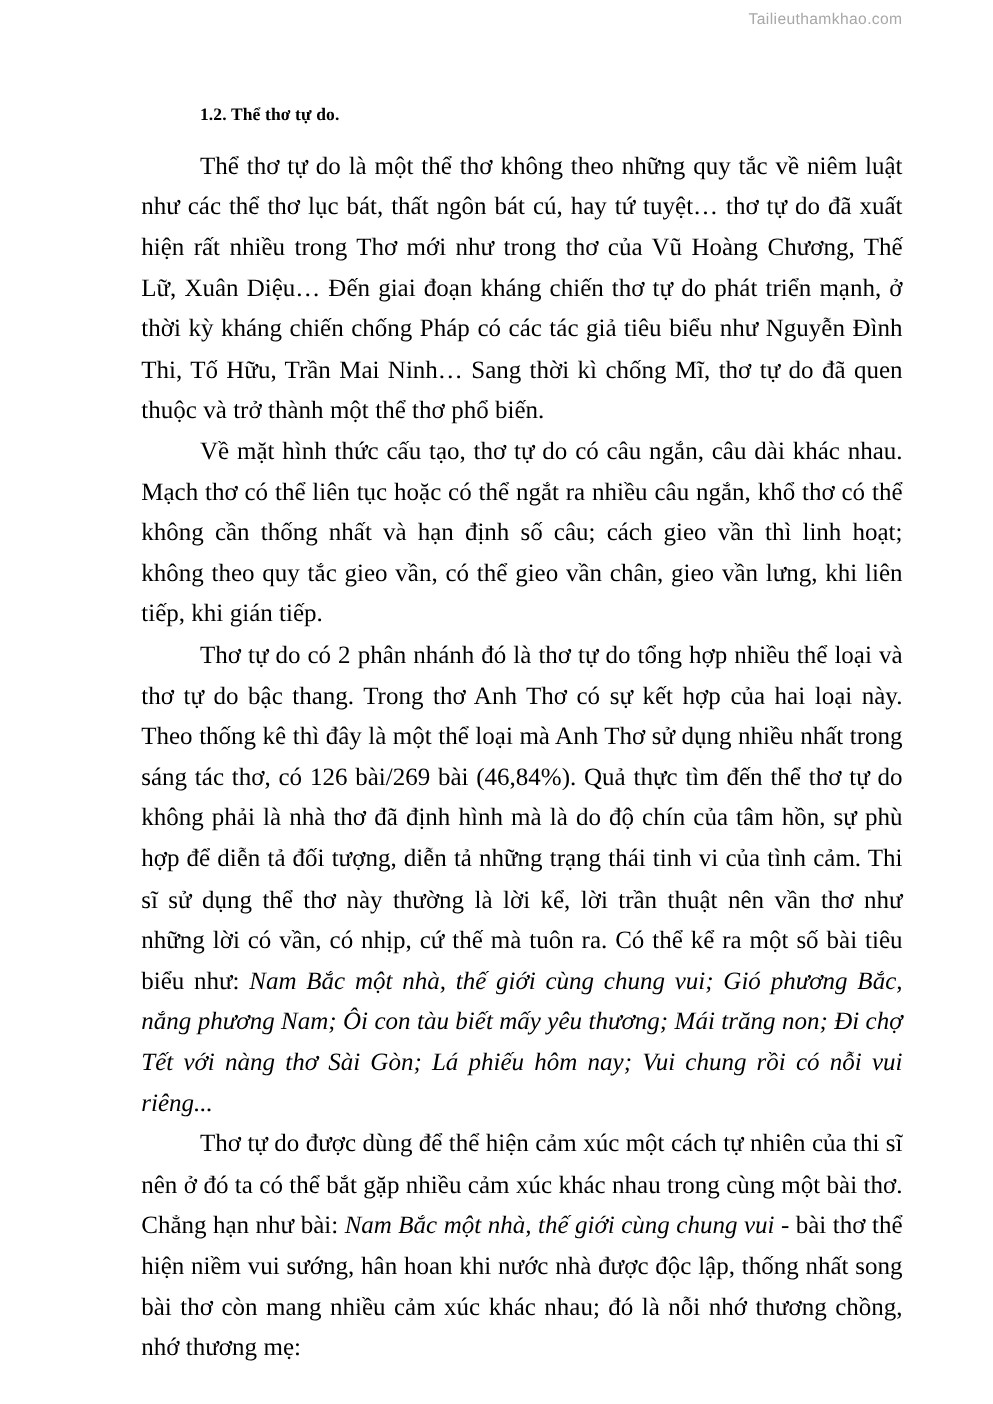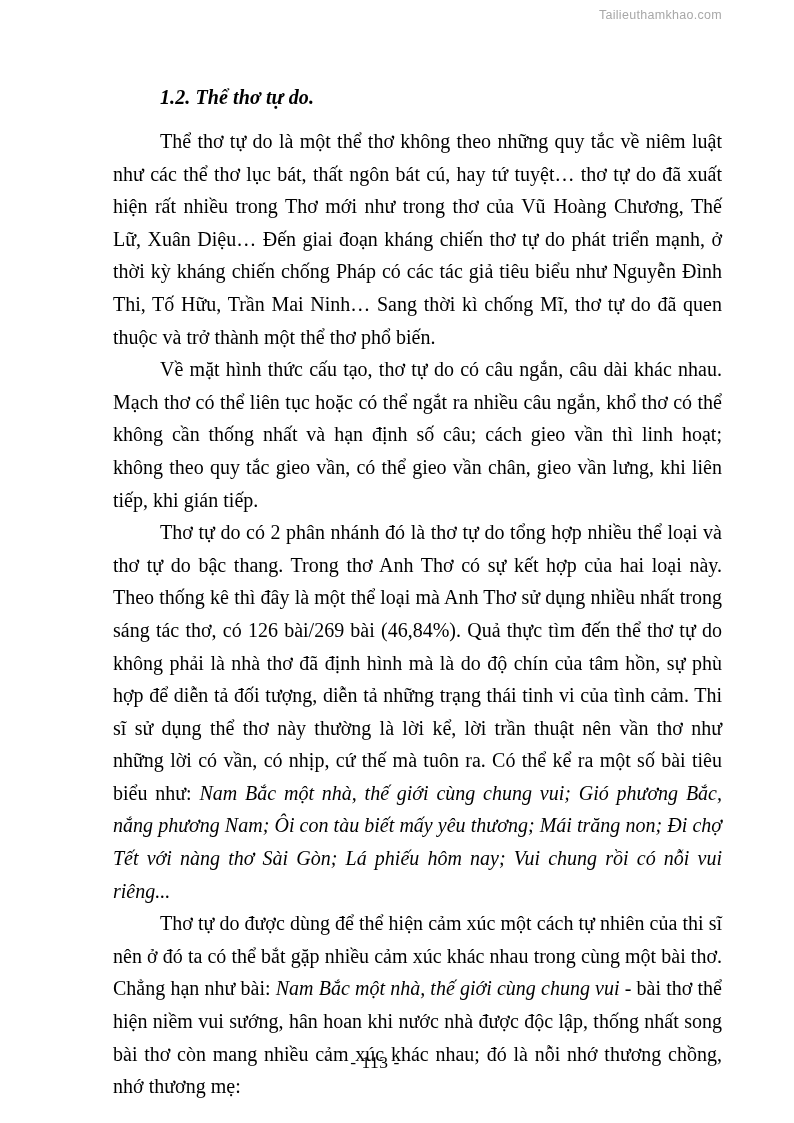--- a/index.html
+++ b/index.html
@@ -39,23 +39,22 @@
 
   
   .content {
     position: absolute;
     left: 113px;
     top: 84px;
     width: 609px;
   }
 
   .heading {
-    font-size: 20px;
+    font-size: 14px;
     font-weight: bold;
-    font-style: italic;
     text-indent: 47px;
     margin: 0 0 14px 0;
     line-height: 1.35;
     letter-spacing: 0.1px;
   }
 
   p.para {
     font-size: 20px;
     line-height: 32.6px;
     margin: 0;
@@ -99,15 +98,14 @@
     <p class="para">Thể thơ tự do là một thể thơ không theo những quy tắc về niêm luật như các thể thơ lục bát, thất ngôn bát cú, hay tứ tuyệt… thơ tự do đã xuất hiện rất nhiều trong Thơ mới như trong thơ của Vũ Hoàng Chương, Thế Lữ, Xuân Diệu… Đến giai đoạn kháng chiến thơ tự do phát triển mạnh, ở thời kỳ kháng chiến chống Pháp có các tác giả tiêu biểu như Nguyễn Đình Thi, Tố Hữu, Trần Mai Ninh… Sang thời kì chống Mĩ, thơ tự do đã quen thuộc và trở thành một thể thơ phổ biến.</p>
 
     <p class="para">Về mặt hình thức cấu tạo, thơ tự do có câu ngắn, câu dài khác nhau. Mạch thơ có thể liên tục hoặc có thể ngắt ra nhiều câu ngắn, khổ thơ có thể không cần thống nhất và hạn định số câu; cách gieo vần thì linh hoạt; không theo quy tắc gieo vần, có thể gieo vần chân, gieo vần lưng, khi liên tiếp, khi gián tiếp.</p>
 
     <p class="para"><span>Thơ tự do có 2 phân nhánh đó là thơ tự do tổng hợp nhiều thể loại và thơ tự do bậc thang. Trong thơ Anh Thơ có sự kết hợp của hai loại này. Theo thống kê thì đây là một thể loại mà Anh Thơ sử dụng nhiều nhất trong sáng tác thơ, có 126 bài/269 bài (46,84%). Quả thực tìm đến thể thơ tự do không phải là nhà thơ đã định hình mà là do độ chín của tâm hồn, sự phù hợp để diễn tả đối tượng, diễn tả những trạng thái tinh vi của tình cảm. Thi sĩ sử dụng thể thơ này thường là lời kể, lời trần thuật nên vần thơ như những lời có vần, có nhịp, cứ thế mà tuôn ra. Có thể kể ra một số bài tiêu biểu như: </span><span class="it">Nam Bắc một nhà, thế giới cùng chung vui; Gió phương Bắc, nắng phương Nam; Ôi con tàu biết mấy yêu thương; Mái trăng non; Đi chợ Tết với nàng thơ Sài Gòn; Lá phiếu hôm nay; Vui chung rồi có nỗi vui riêng...</span></p>
 
     <p class="para"><span>Thơ tự do được dùng để thể hiện cảm xúc một cách tự nhiên của thi sĩ nên ở đó ta có thể bắt gặp nhiều cảm xúc khác nhau trong cùng một bài thơ. Chẳng hạn như bài: </span><span class="it">Nam Bắc một nhà, thế giới cùng chung vui</span><span> - bài thơ thể hiện niềm vui sướng, hân hoan khi nước nhà được độc lập, thống nhất song bài thơ còn mang nhiều cảm xúc khác nhau; đó là nỗi nhớ thương chồng, nhớ thương mẹ:</span></p>
 
   </div>
 
-  <div class="page-number">- 113 -</div>
 
 </div>
 
 </body></html>

